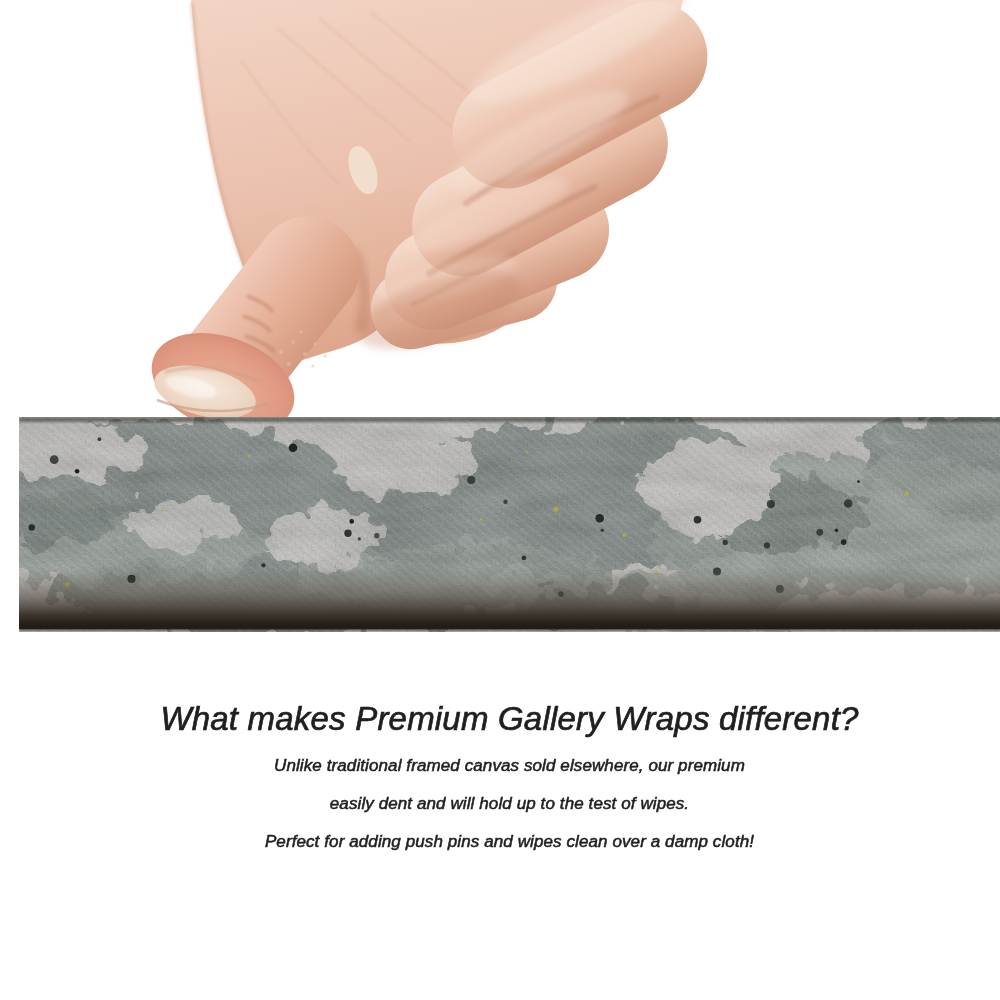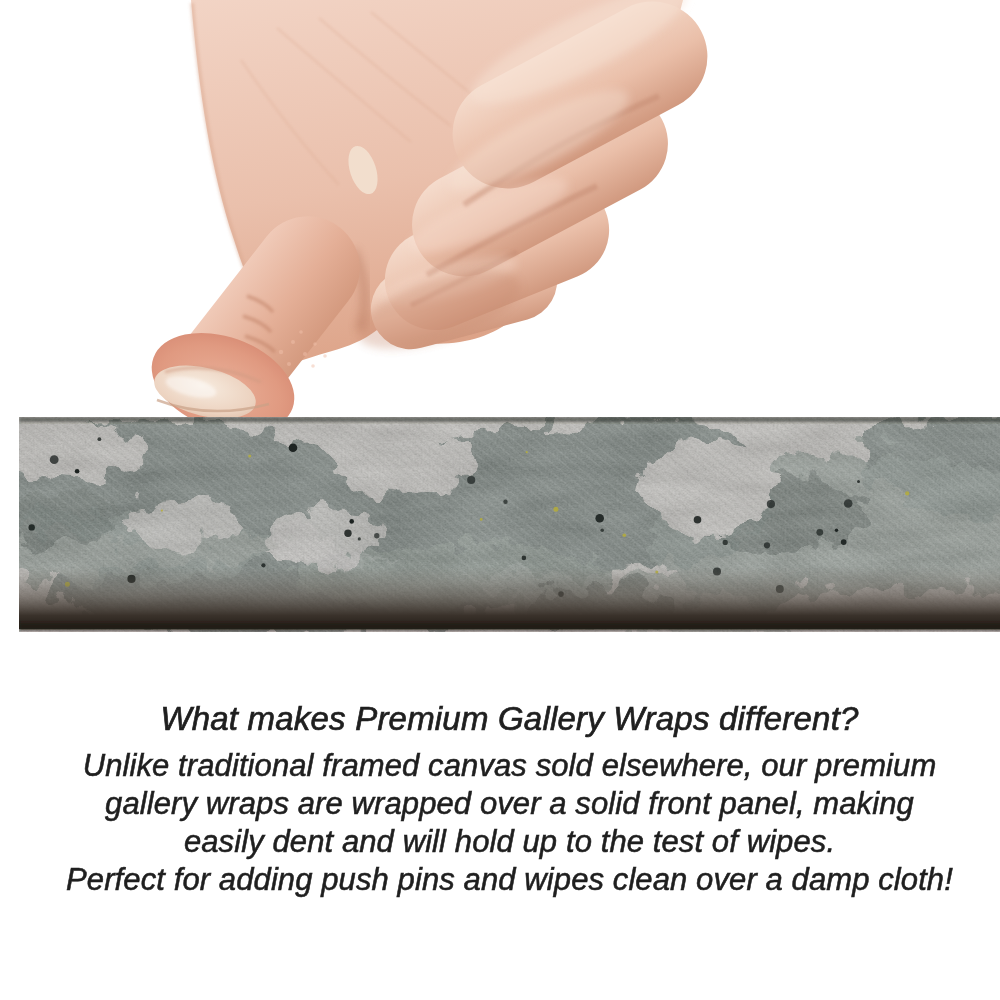--- a/index.html
+++ b/index.html
@@ -15,21 +15,21 @@
   .copy{
     position:absolute;left:0;right:0;top:700px;
     text-align:center;font-style:italic;
     color:var(--text-color,#1f1f1f);
   }
   .headline{
     font-size:33px;font-weight:400;margin:0 0 9px 0;letter-spacing:.2px;
     -webkit-text-stroke-width:.7px;-webkit-text-stroke-color:currentColor;
   }
   .bodyline{
-    font-size:31px;line-height:38px;letter-spacing:.1px;
+    font-size:17px;line-height:38px;letter-spacing:.1px;
     -webkit-text-stroke-width:.55px;-webkit-text-stroke-color:currentColor;
   }
 </style>
 </head>
 <body>
 
 <div class="stage">
 
   <svg class="hand-svg" viewBox="0 0 1000 420" aria-hidden="true">
     <defs>
@@ -266,18 +266,17 @@
 
       <rect x="0" y="0" width="1000" height="5" fill="#23261f" opacity="0.55" filter="url(#softs)"></rect>
       <rect x="0" y="150" width="1000" height="62" fill="url(#bedge)"></rect>
       <rect x="0" y="206" width="1000" height="7" style="fill:var(--canvas-edge-dark,#241c15)" filter="url(#softs)"></rect>
     </svg>
   </div>
 
   <div class="copy">
     <h2 class="headline">What makes Premium Gallery Wraps different?</h2>
     <div class="bodyline">Unlike traditional framed canvas sold elsewhere, our premium</div>
-    <div class="bodyline">gallery wraps are wrapped over a solid front panel, making</div>
     <div class="bodyline">easily dent and will hold up to the test of wipes.</div>
     <div class="bodyline">Perfect for adding push pins and wipes clean over a damp cloth!</div>
   </div>
 
 </div>
 
 </body></html>

